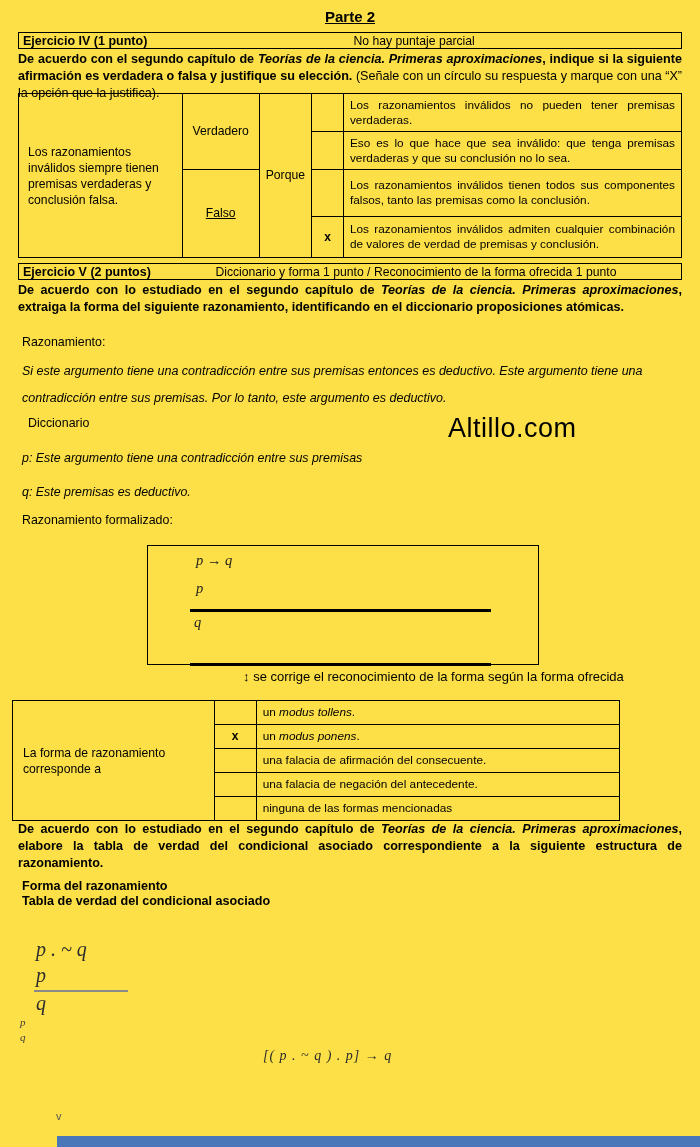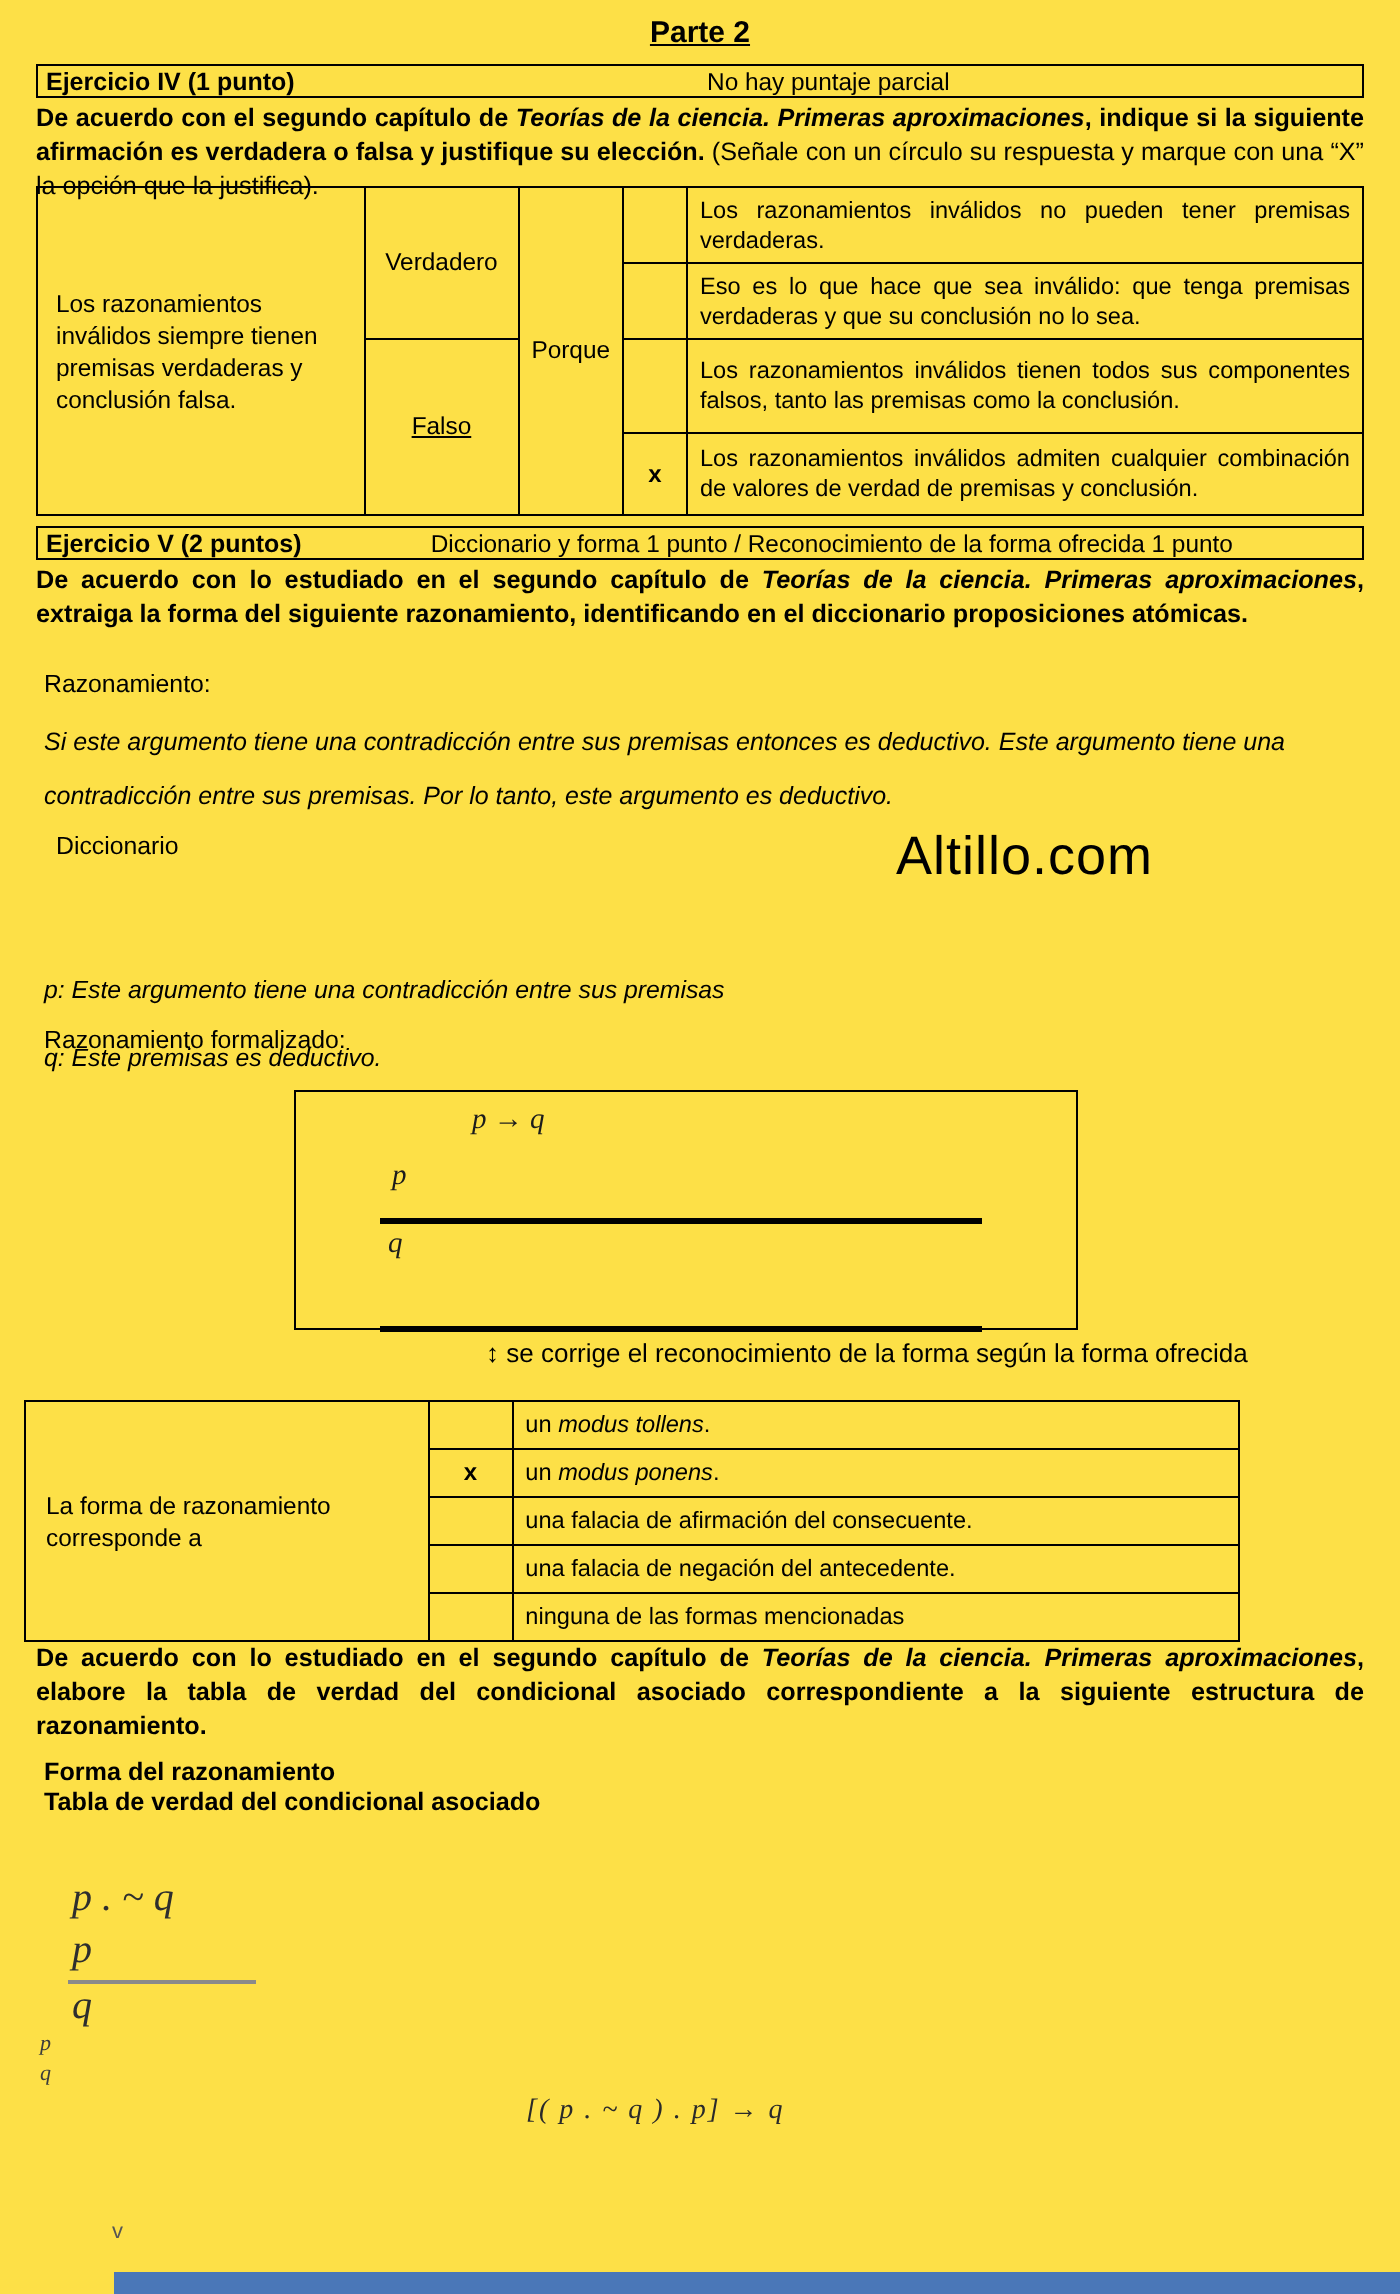--- a/index.html
+++ b/index.html
@@ -20,21 +20,21 @@
      padding:2px 6px;vertical-align:middle;box-sizing:border-box;}
   .ex4-table{left:18px;top:93px;width:664px;}
   .statement-cell{width:164px;font-size:12.2px;line-height:16px;padding-left:9px;margin-left:24px;}
   .vf-cell{width:77px;text-align:center;font-size:12.2px;}
   .porque-cell{width:52px;text-align:center;font-size:12.2px;}
   .chk-cell{width:32px;text-align:center;font-weight:bold;font-size:12px;}
   .just-cell{width:339px;text-align:justify;}
   .underline{text-decoration:underline;}
   .label{font-size:12.4px;}
   .arg{font-style:italic;font-size:12.5px;line-height:27px;}
-  .def{font-style:italic;font-size:12.4px;margin-top:37px;}
+  .def{font-style:italic;font-size:12.4px;}
   .watermark{font-size:27px;letter-spacing:0.5px;}
   .form-box{left:147px;top:545px;width:392px;height:120px;border:1.5px solid #000;
             box-sizing:border-box;}
   .formula{font-family:"Liberation Serif",serif;font-style:italic;font-size:14.5px;color:#1c1c1c;}
   .rule{background:#000;}
   .correction{font-size:13px;}
   .forma-table{left:12px;top:700px;width:608px;}
   .forma-left{width:202px;font-size:12.2px;line-height:16px;padding-left:10px;}
   .forma-chk{width:42px;text-align:center;font-weight:bold;font-size:12px;}
   .forma-opt{width:364px;font-size:11.8px;}
@@ -101,21 +101,21 @@
   <div class="abs label" style="left:28px;top:416px;">Diccionario</div>
 
   <div class="abs watermark" style="left:448px;top:413px;">Altillo.com</div>
 
   <div class="abs def" style="left:22px;top:451px;">p:  Este argumento tiene una contradicción entre sus premisas</div>
   <div class="abs def" style="left:22px;top:485px;">q: Este premisas es deductivo.</div>
 
   <div class="abs label" style="left:22px;top:513px;">Razonamiento formalizado:</div>
 
   <div class="abs form-box">
-    <span class="abs formula" style="left:48px;top:6px;margin-left:40px;">p → q</span>
+    <span class="abs formula" style="left:48px;top:6px;">p → q</span>
     <span class="abs formula" style="left:48px;top:34px;">p</span>
     <div class="abs rule" style="left:42px;top:63px;width:301px;height:2.5px;"></div>
     <span class="abs formula" style="left:46px;top:68px;">q</span>
     <div class="abs rule" style="left:42px;bottom:-2px;width:301px;height:3.5px;"></div>
   </div>
 
   <div class="abs correction" style="left:243px;top:669px;"><span>↕</span>&nbsp;<span>se corrige el reconocimiento de la forma según la forma ofrecida</span></div>
 
   <table class="abs forma-table">
     <tbody>

